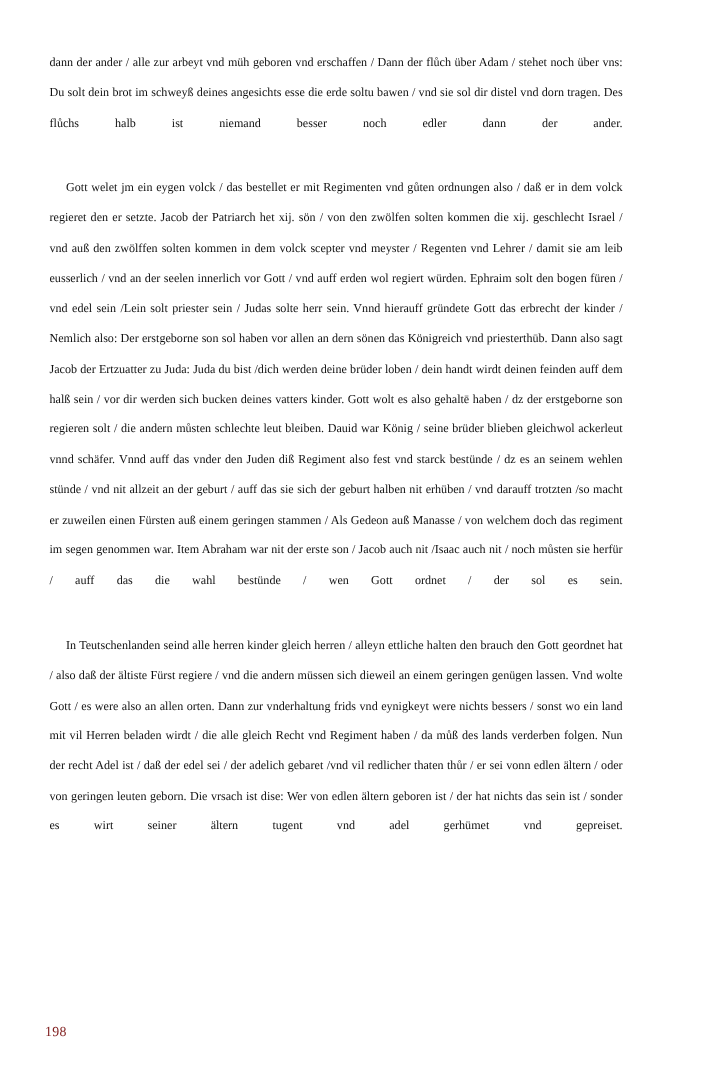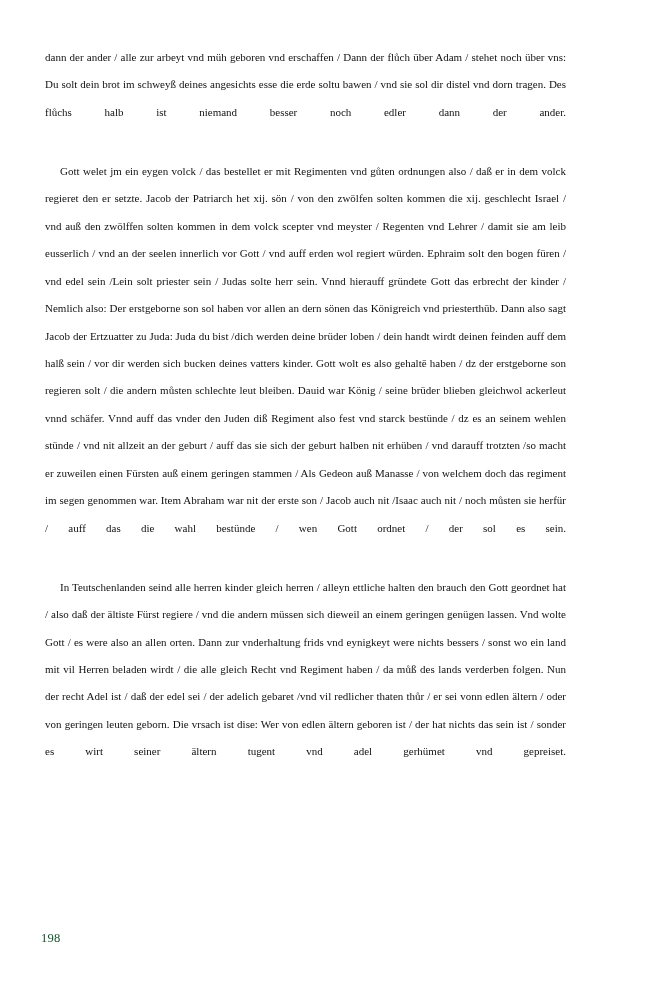--- a/index.html
+++ b/index.html
@@ -50,21 +50,21 @@
     display: inline-block;
     width: 100%;
   }
 
   .page-number {
     position: absolute;
     left: 41px;
     top: 930px;
     font-size: 12.6px;
     line-height: 16px;
-    color: #14532d;
+    color: #7f1d1d;
     letter-spacing: 0.2px;
   }
 </style>
 </head>
 <body>
 
 <div class="page">
 
   <div class="text-block">
 

